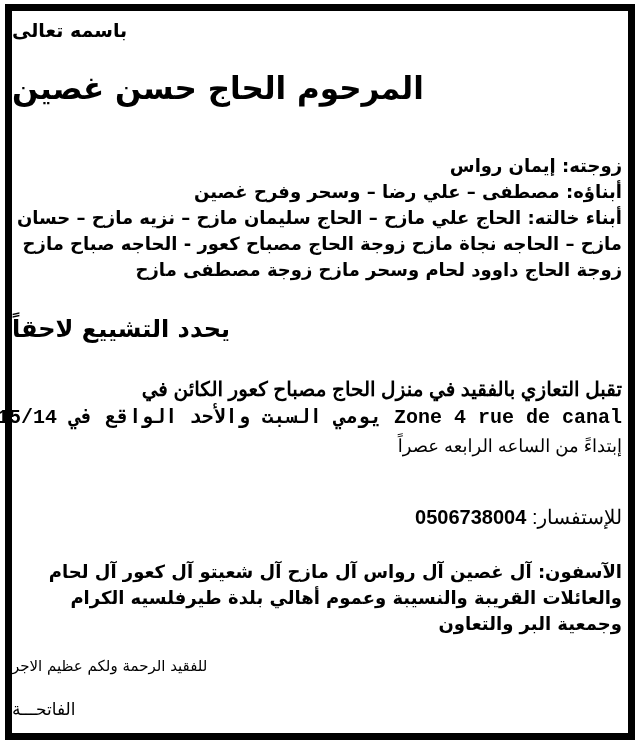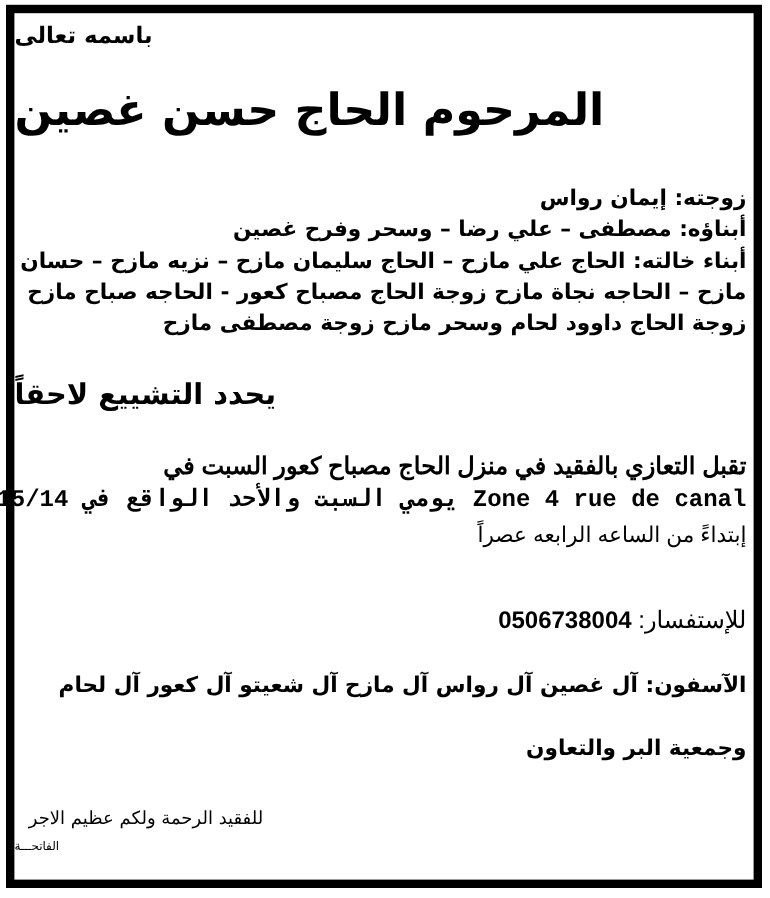--- a/index.html
+++ b/index.html
@@ -38,21 +38,21 @@
     .center {
       left: 0; right: 0;
       text-align: left;
     }
     .right {
       right: 6px;
       text-align: right;
     }
     .t1 { top: 10px; font-size: 19px; }
     .t2 { top: 36px; font-size: 19px; }
-    .t3 { top: 62px; font-size: 37px; }
+    .t3 { top: 62px; font-size: 31px; }
 
     .b { font-size: 18px; }
     .wife   { top: 146px; }
     .sons   { top: 172px; }
     .cous1  { top: 198px; }
     .cous2  { top: 224px; }
     .cous3  { top: 250px; }
 
     .funeral { top: 306px; font-size: 24px; }
 
@@ -60,50 +60,51 @@
     .cond2 { top: 397px; font-size: 20px; font-family: Liberation Mono, monospace; }
     .cond3 { top: 426px; font-size: 18px; font-weight: normal; font-family: "Liberation Sans", sans-serif; }
 
     .inq { top: 496px; font-size: 20px; font-family: "Liberation Sans", sans-serif; }
     .inq .label { font-weight: normal; }
 
     .mourn1 { top: 552px; font-size: 18px; }
     .mourn2 { top: 578px; font-size: 18px; }
     .mourn3 { top: 604px; font-size: 18px; }
 
-    .close1 { top: 664px; font-size: 15px; font-weight: normal; padding-left: 12px; }
-    .close2 { top: 690px; font-size: 10px; font-weight: normal; }
+    .close1 { top: 648px; font-size: 15px; font-weight: normal; }
+    .close2 { top: 690px; font-size: 17px; font-weight: normal; }
   </style>
 </head>
 <body>
 
 <div class="frame">
   <div class="content">
 
     <div class="line center t1">باسمه تعالى</div>
     <div class="line center t3">المرحوم الحاج حسن غصين</div>
 
     <div class="line right b wife">زوجته: إيمان رواس</div>
     <div class="line right b sons">أبناؤه: مصطفى – علي رضا – وسحر وفرح غصين</div>
     <div class="line right b cous2">مازح – الحاجه نجاة مازح زوجة الحاج مصباح كعور -  الحاجه صباح مازح</div>
     <div class="line right b cous1">أبناء خالته: الحاج علي مازح – الحاج سليمان مازح – نزيه مازح – حسان</div>
     <div class="line right b cous3">زوجة الحاج داوود لحام وسحر مازح زوجة مصطفى مازح</div>
 
     <div class="line center funeral">يحدد التشييع لاحقاً</div>
 
-    <div class="line right cond1">تقبل التعازي بالفقيد في منزل الحاج مصباح كعور السبت في</div>
+    <div class="line right cond1">تقبل التعازي بالفقيد في منزل الحاج مصباح كعور الكائن في</div>
     <div class="line right cond2">Zone 4 rue de canal يومي السبت والأحد الواقع في 2026/2/15/14</div>
     <div class="line right cond3">إبتداءً من الساعه الرابعه عصراً</div>
 
     <div class="line right inq">
       <span class="label">للإستفسار:</span>
       <span> </span>
       <span class="phone">0506738004</span>
     </div>
 
     <div class="line right mourn1">الآسفون: آل غصين آل رواس آل مازح آل شعيتو آل كعور آل لحام</div>
+    <div class="line right mourn2">والعائلات القريبة والنسيبة وعموم أهالي بلدة طيرفلسيه الكرام</div>
     <div class="line right mourn3">وجمعية البر والتعاون</div>
 
     <div class="line center close1">للفقيد الرحمة ولكم عظيم الاجر</div>
     <div class="line center close2">الفاتحـــة</div>
 
   </div>
 </div>
 
 </body></html>

